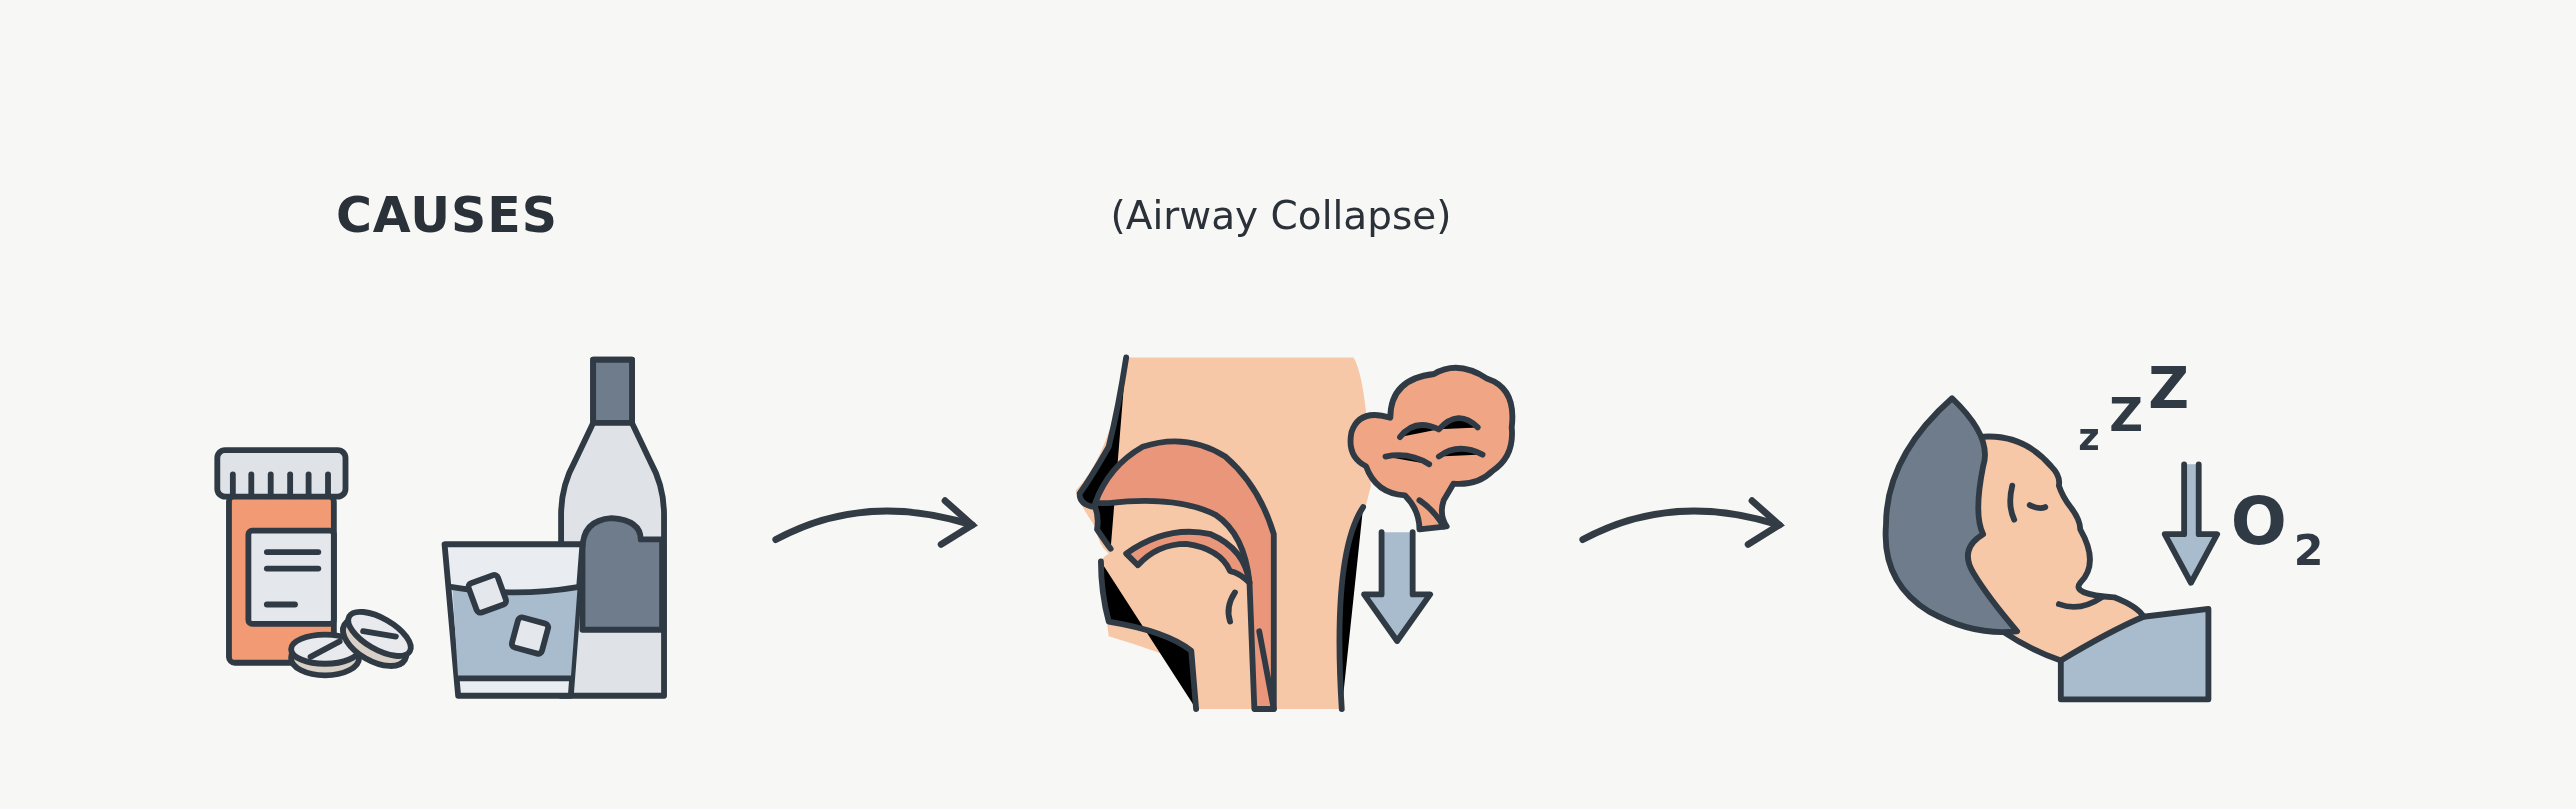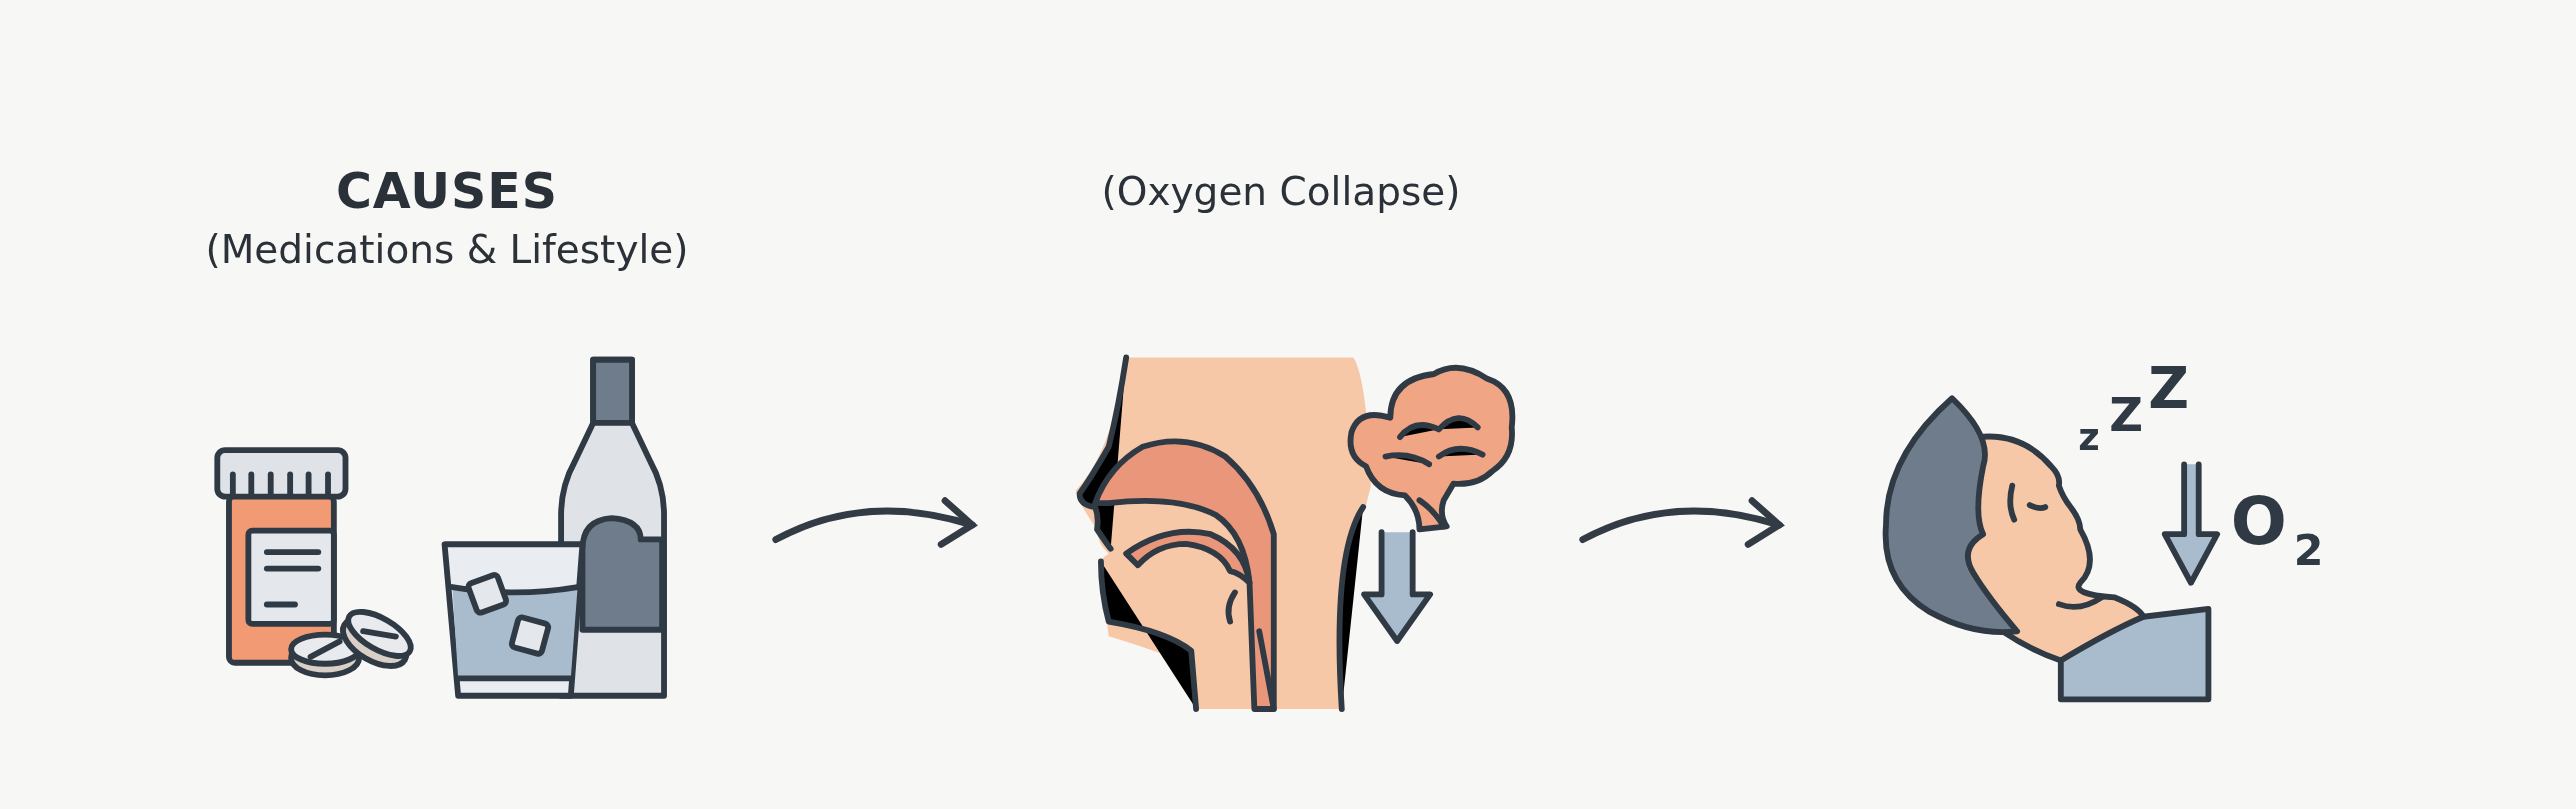--- a/index.html
+++ b/index.html
@@ -7,20 +7,21 @@
       width: 2576px; height: 810px;
       background: #f7f7f5;
       position: relative; overflow: hidden;
       font-family: "DejaVu Sans", sans-serif;
       color: #2b3138;
     }
     .heading {
       position: absolute;
       text-align: center;
       width: 680px;
+      margin-top: 24px;
     }
     .heading .title {
       font-weight: bold;
       font-size: 49px;
       letter-spacing: 1px;
       line-height: 58px;
       display: block;
     }
     .heading .subtitle {
       font-size: 39px;
@@ -28,24 +29,23 @@
       display: block;
     }
     .illus { position: absolute; }
     svg { display: block; overflow: visible; }
   </style>
 </head>
 <body>
 
 <div class="heading" style="left:107px; top:163px;">
   <span class="title">CAUSES</span>
-  <span class="subtitle">(Medications &amp; Lifestyle)</span>
 </div>
 <div class="heading" style="left:941px; top:163px;">
-  <span class="subtitle">(Oxygen Collapse)</span>
+  <span class="subtitle">(Airway Collapse)</span>
 </div>
 <div class="heading" style="left:1779px; top:163px;">
 </div>
 
 <div class="illus" style="left:194px; top:340px;">
   <svg width="505" height="360" viewBox="0 0 520 370" stroke="#2f3a44" stroke-width="6" stroke-linejoin="round" stroke-linecap="round">
 
     <g>
       <rect x="36" y="160" width="108" height="172" rx="6" fill="#f19a74"></rect>
       <rect x="56" y="196" width="88" height="96" rx="4" fill="#e4e8ec"></rect>

